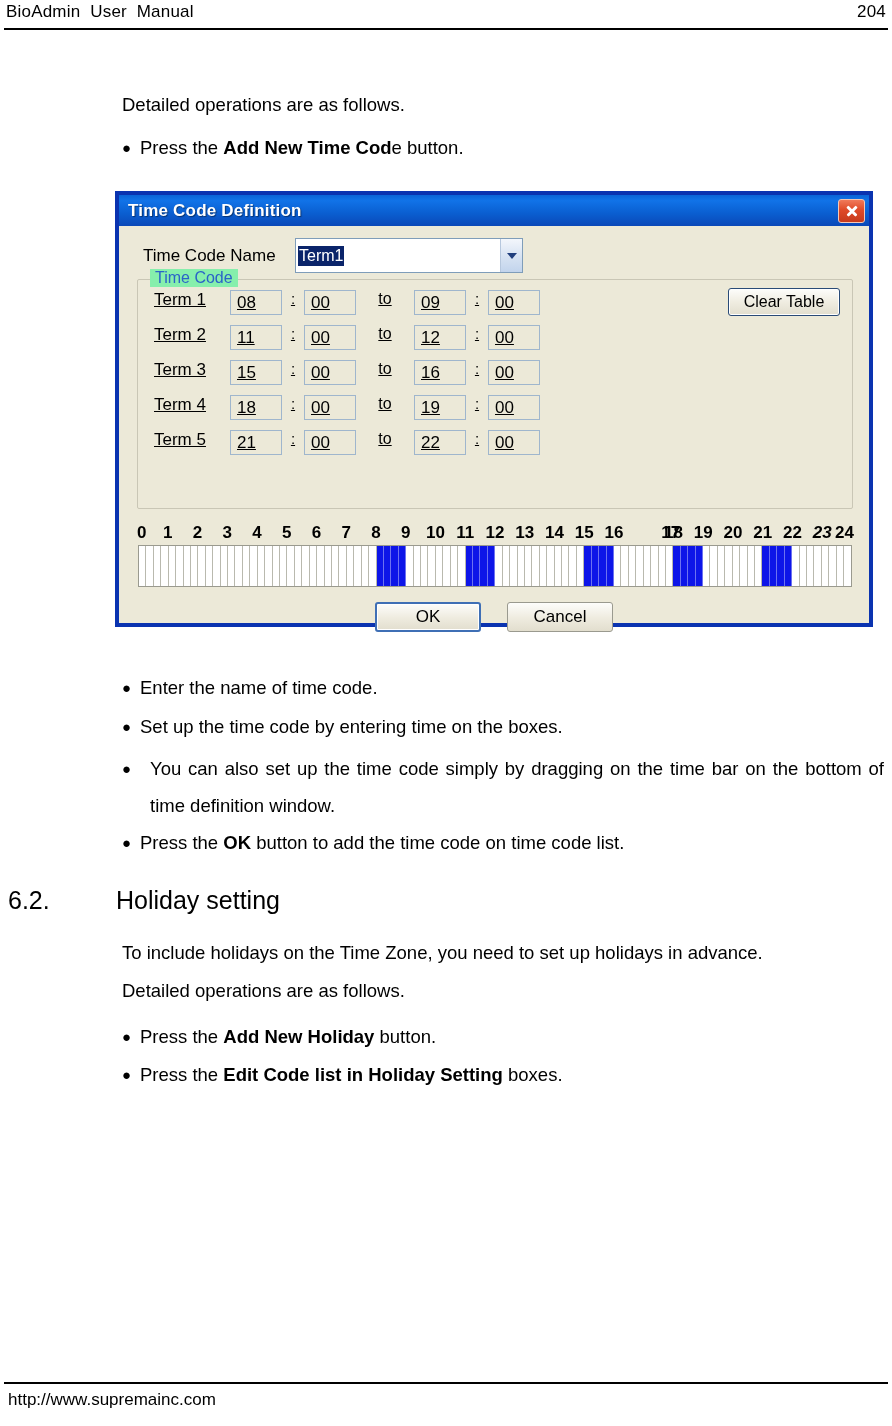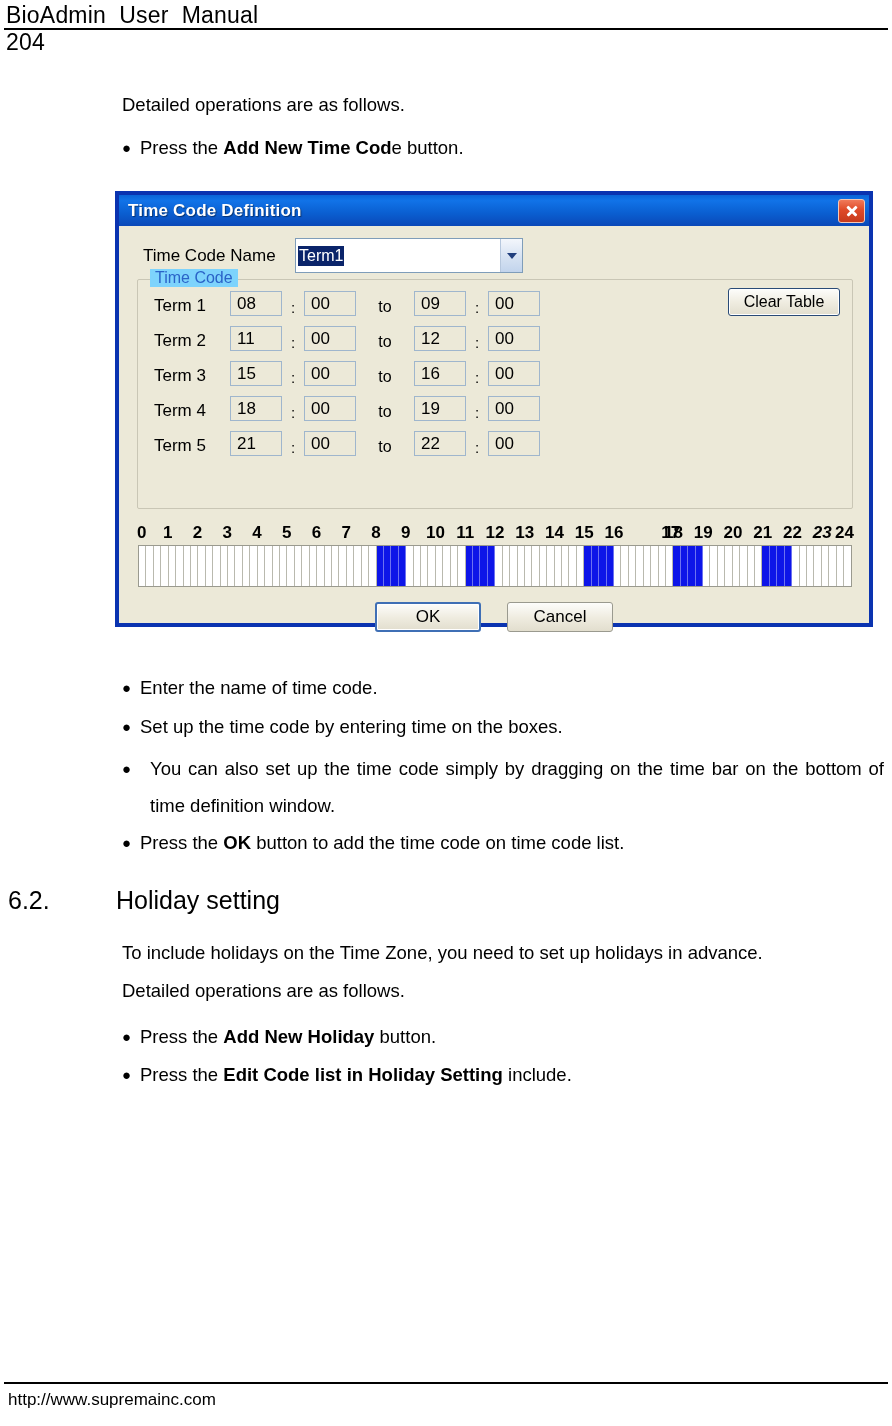--- a/index.html
+++ b/index.html
@@ -20,23 +20,22 @@
   .page-header {
     position: absolute;
     left: 0; top: 0;
     width: 892px;
     height: 30px;
     display: flex;
     align-items: flex-start;
     justify-content: space-between;
     padding: 2px 6px 0 6px;
     box-sizing: border-box;
-    font-size: 23px;
+    font-size: 17px;
     letter-spacing: 0.2px;
-    flex-direction: column;
   }
   .page-header .rule {
     position: absolute;
     left: 4px; right: 4px;
     bottom: 0;
     height: 2px;
     background: #000;
   }
   .hdr-title { white-space: pre; }
   .hdr-page  { white-space: pre; }
@@ -241,32 +240,33 @@
     width: 716px;
     height: 230px;
     border: 1px solid #c9c6b5;
     border-radius: 2px;
     box-sizing: border-box;
   }
   .group-legend {
     position: absolute;
     left: 12px;
     top: -11px;
-    background: #7dd3fc;
+    background: #86efac;
     padding: 0 5px;
     color: #2a63c8;
     font-size: 16px;
   }
 
   .term-row {
     position: absolute;
     left: 16px;
     display: flex;
-    align-items: flex-end;
+    align-items: flex-start;
     height: 26px;
+    text-decoration: underline;
   }
   .term-label {
     width: 76px;
     flex: 0 0 76px;
     font-size: 17px;
   }
   .tbox {
     width: 52px;
     height: 25px;
     background: #ece9d8;
@@ -638,21 +638,21 @@
   <div class="para" style="left:122px; top:940px;">To include holidays on the Time Zone, you need to set up holidays in advance.</div>
   <div class="para" style="left:122px; top:978px;">Detailed operations are as follows.</div>
 
   <div class="bullet-row" style="left:122px; top:1022px; width:700px;">
     <span class="bullet-dot">●</span>
     <span class="bullet-text"><span>Press the </span><b>Add New Holiday</b><span> button.</span></span>
   </div>
 
   <div class="bullet-row" style="left:122px; top:1060px; width:700px;">
     <span class="bullet-dot">●</span>
-    <span class="bullet-text"><span>Press the </span><b>Edit Code list in Holiday Setting</b><span> include.</span></span>
+    <span class="bullet-text"><span>Press the </span><b>Edit Code list in Holiday Setting</b><span> boxes.</span></span>
   </div>
 
 </div>
 
 <div class="page-footer">
   <div class="rule"></div>
   <div class="footer-inner">
     <div>http://www.supremainc.com</div>
   </div>
 </div>

